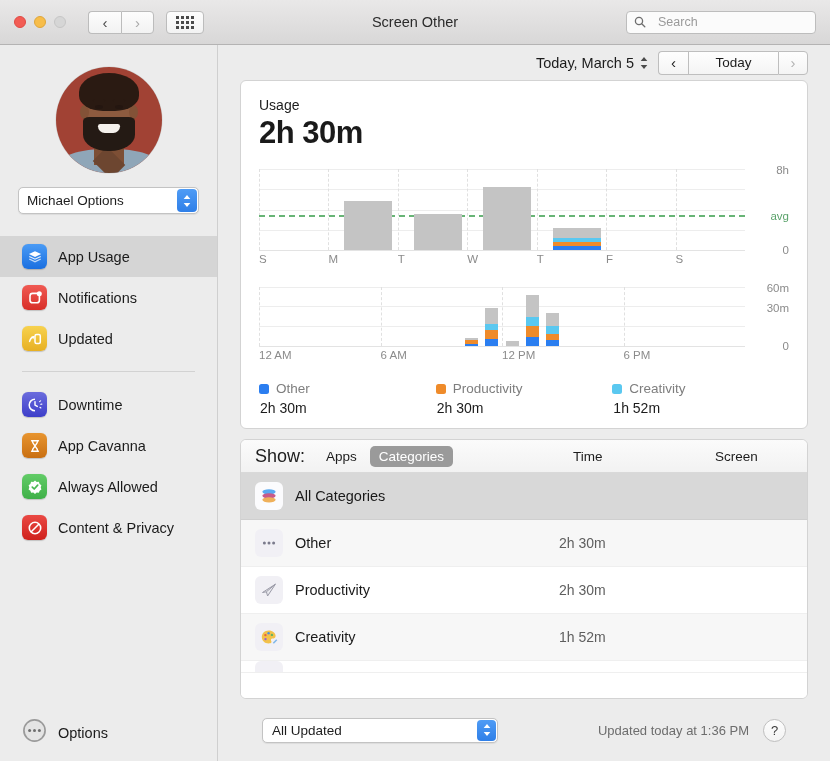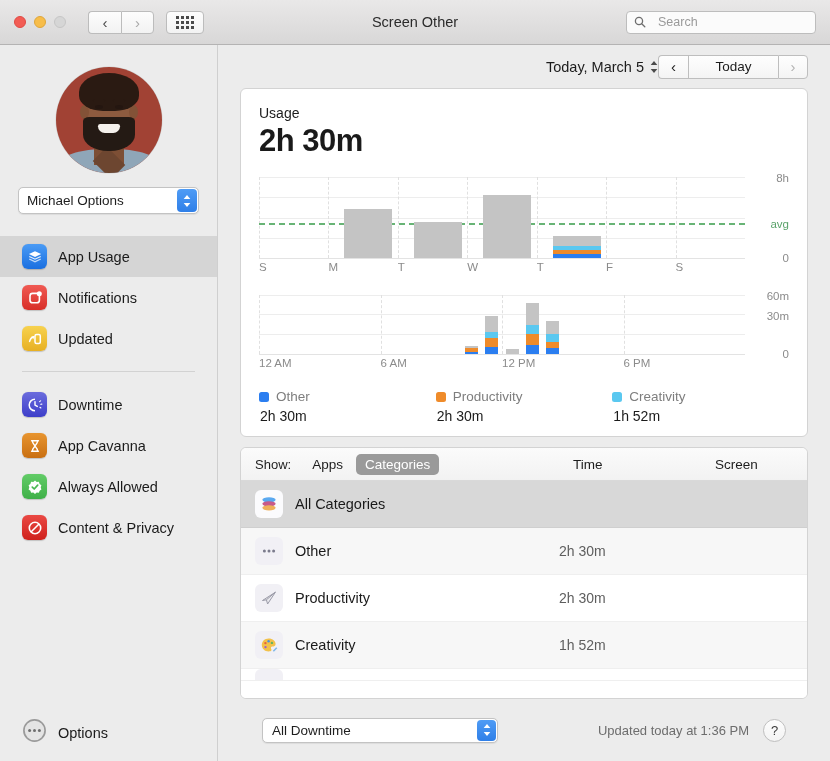--- a/index.html
+++ b/index.html
@@ -125,22 +125,22 @@
   .options-row {
     position: absolute; left: 0; right: 0; bottom: 14px;
     display: flex; align-items: center; gap: 11px; padding-left: 22px;
   }
   .options-row .label { font-size: 14.5px; color: #1b1b1b; }
 
   
   .content { flex: 1; background: #ececec; display: flex; flex-direction: column; min-width: 0; position: relative; }
 
   .datebar {
-    height: 43px; flex: none; display: flex; align-items: center;
-    justify-content: flex-end; gap: 0; padding: 0 22px 0 0;
+    height: 35px; flex: none; display: flex; align-items: center;
+    justify-content: flex-end; gap: 10px; padding: 0 22px 0 0;
   }
   .datelabel { font-size: 14.5px; color: #1c1c1c; display: flex; align-items: center; gap: 6px; }
   .datelabel .chev { display: flex; flex-direction: column; gap: 2px; }
 
   .dategrp { display: flex; }
   .datebtn {
     height: 24px; background: linear-gradient(to bottom,#fefefe,#f4f4f4);
     border: 1px solid #bebebe; display: flex; align-items: center; justify-content: center;
     font-size: 13.5px; color: #1c1c1c; padding: 0 10px;
   }
@@ -200,21 +200,21 @@
   .leg-val { font-size: 14px; color: #1b1b1b; margin-top: 4px; margin-left: 1px; }
 
   
   .list-card { margin-top: 10px; flex: 1; min-height: 0; display: flex; flex-direction: column; overflow: hidden; }
   .showbar {
     height: 33px; flex: none; display: flex; align-items: center;
     background: linear-gradient(to bottom,#fbfbfb,#f2f2f2);
     border-bottom: 1px solid #d9d9d9; border-radius: 5px 5px 0 0;
     padding: 0 14px; position: relative;
   }
-  .show-label { font-size: 13px; color: #1d1d1d; margin-right: 12px; }
+  .show-label { font-size: 18px; color: #1d1d1d; margin-right: 12px; }
   .seg-ctl { display: flex; gap: 4px; align-items: center; }
   .seg-btn {
     font-size: 13.5px; color: #1d1d1d; padding: 3px 9px; border-radius: 5px;
   }
   .seg-btn.active { background: #9a9a9a; color: #ffffff; }
   .col-time { position: absolute; left: 332px; font-size: 13.5px; color: #1d1d1d; }
   .col-limits { position: absolute; left: 474px; font-size: 13.5px; color: #1d1d1d; }
 
   .rows { flex: 1; overflow: hidden; background: #fff; }
   .row {
@@ -742,21 +742,21 @@
             </div>
 
             <div class="row partial">
               <span class="row-icn"></span>
             </div>
           </div>
         </div>
 
         <div class="footer">
           <div class="devpop">
-            <span class="val">All Downtime</span>
+            <span class="val">All Updated</span>
             <span class="stepper">
               <svg width="8" height="5" viewBox="0 0 8 5">
                   <path d="M4 0 L7.3 4 L0.7 4 Z" fill="#fff"></path>
                 </svg>
               <svg width="8" height="5" viewBox="0 0 8 5">
                   <path d="M4 5 L0.7 1 L7.3 1 Z" fill="#fff"></path>
                 </svg>
             </span>
           </div>
           <span class="updated">Updated today at 1:36 PM</span>

